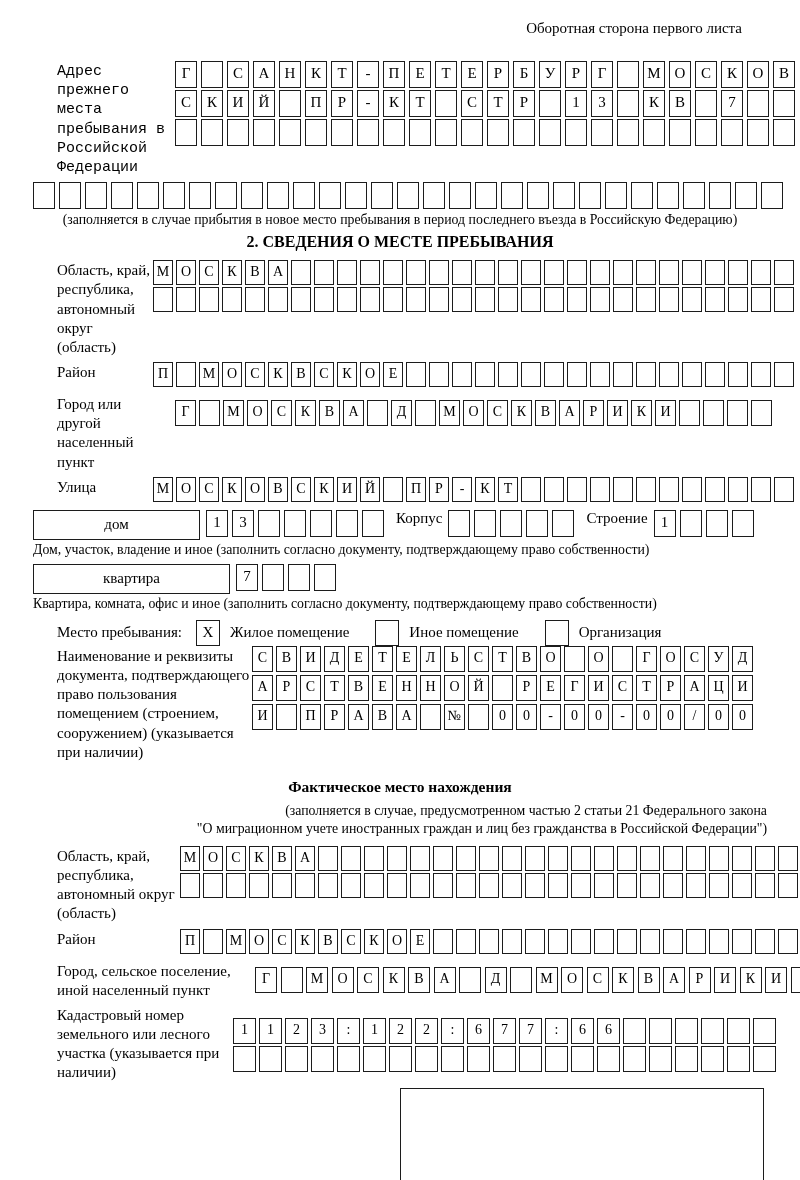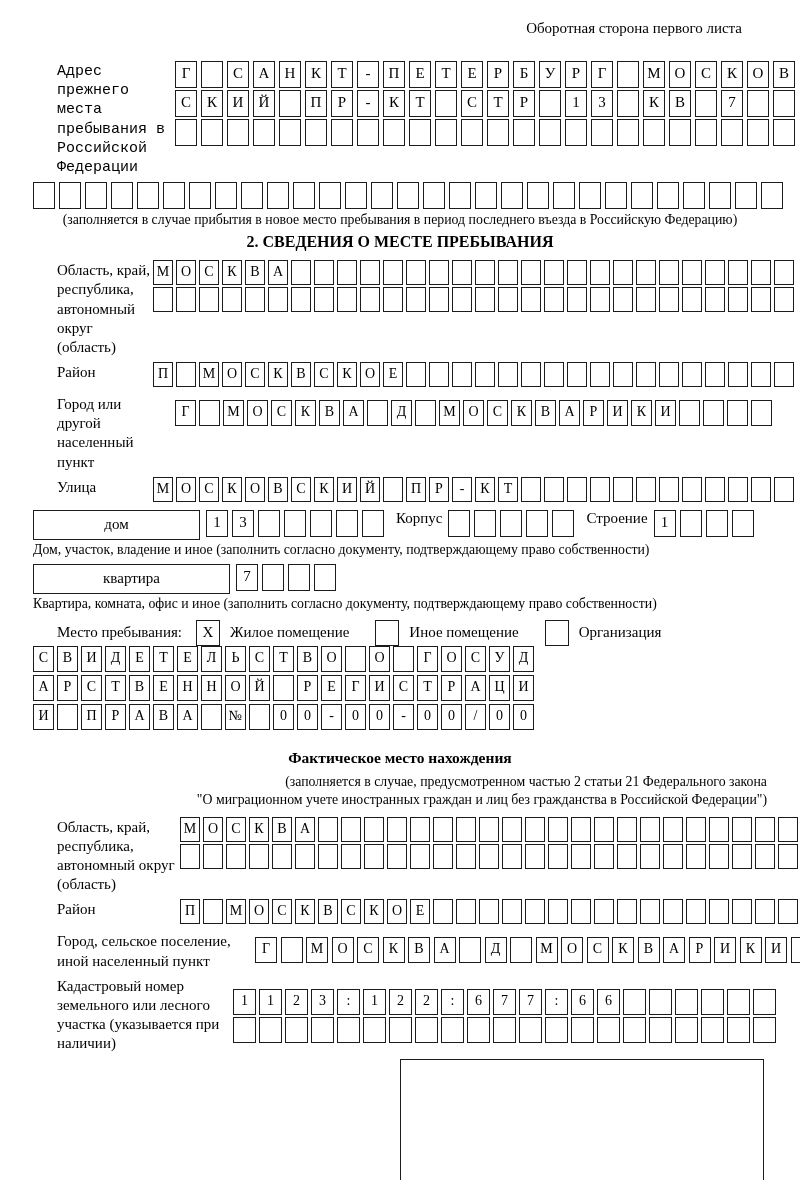--- a/index.html
+++ b/index.html
@@ -121,20 +121,21 @@
     <span class="mesto-title">Место пребывания:</span>
     <span class="checkbox">X</span>
     <span class="opt-label">Жилое помещение</span>
     <span class="checkbox"></span>
     <span class="opt-label">Иное помещение</span>
     <span class="checkbox"></span>
     <span class="opt-label">Организация</span>
   </div>
 
   <div class="frow">
+    <div class="flabel w-doc">Наименование и реквизиты документа, подтверждающего право пользования помещением (строением, сооружением) (указывается при наличии)</div>
     <div class="rows-stack doc-rows">
       <div class="boxrow cells-doc"><span class="cell">С</span><span class="cell">В</span><span class="cell">И</span><span class="cell">Д</span><span class="cell">Е</span><span class="cell">Т</span><span class="cell">Е</span><span class="cell">Л</span><span class="cell">Ь</span><span class="cell">С</span><span class="cell">Т</span><span class="cell">В</span><span class="cell">О</span><span class="cell"></span><span class="cell">О</span><span class="cell"></span><span class="cell">Г</span><span class="cell">О</span><span class="cell">С</span><span class="cell">У</span><span class="cell">Д</span></div>
       <div class="boxrow cells-doc"><span class="cell">А</span><span class="cell">Р</span><span class="cell">С</span><span class="cell">Т</span><span class="cell">В</span><span class="cell">Е</span><span class="cell">Н</span><span class="cell">Н</span><span class="cell">О</span><span class="cell">Й</span><span class="cell"></span><span class="cell">Р</span><span class="cell">Е</span><span class="cell">Г</span><span class="cell">И</span><span class="cell">С</span><span class="cell">Т</span><span class="cell">Р</span><span class="cell">А</span><span class="cell">Ц</span><span class="cell">И</span></div>
       <div class="boxrow cells-doc"><span class="cell">И</span><span class="cell"></span><span class="cell">П</span><span class="cell">Р</span><span class="cell">А</span><span class="cell">В</span><span class="cell">А</span><span class="cell"></span><span class="cell">№</span><span class="cell"></span><span class="cell">0</span><span class="cell">0</span><span class="cell">-</span><span class="cell">0</span><span class="cell">0</span><span class="cell">-</span><span class="cell">0</span><span class="cell">0</span><span class="cell">/</span><span class="cell">0</span><span class="cell">0</span></div>
     </div>
   </div>
 
   <div class="fact-title">Фактическое место нахождения</div>
   <div class="fact-note-wrap">
     <div class="fact-note">(заполняется в случае, предусмотренном частью 2 статьи 21 Федерального закона</div>

